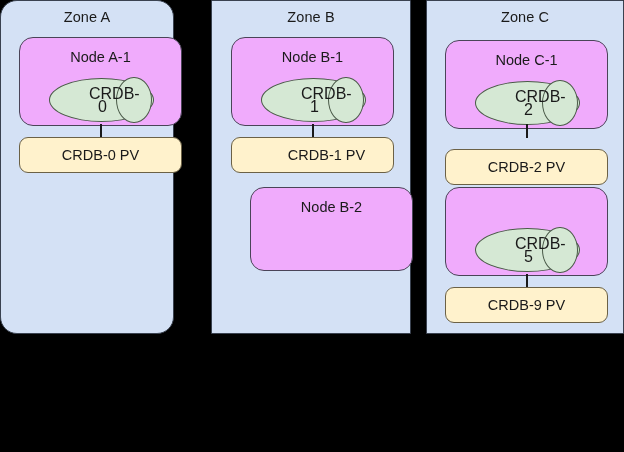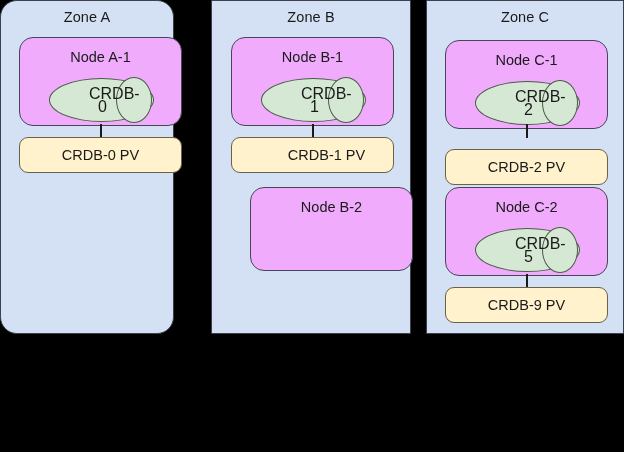--- a/index.html
+++ b/index.html
@@ -185,21 +185,20 @@
       </div>
     </div>
 
     <div class="connector" style="left:99px; top:123px; height:14px;"></div>
 
     <div class="pv" style="left:18px; top:136px; width:163px; height:36px;margin-top:12px;">
       <span class="pv-label">CRDB-2 PV</span>
     </div>
 
     <div class="node" style="left:18px; top:186px; width:163px; height:89px;">
-      <div class="node-title">Node C-2</div>
       <div class="cyl" style="left:29px; top:40px; width:105px; height:44px;">
         <div class="cyl-body"></div>
         <div class="cyl-cap"></div>
         <div class="cyl-label">CRDB-5</div>
       </div>
     </div>
 
     <div class="connector" style="left:99px; top:273px; height:14px;"></div>
 
     <div class="pv" style="left:18px; top:286px; width:163px; height:36px;">

